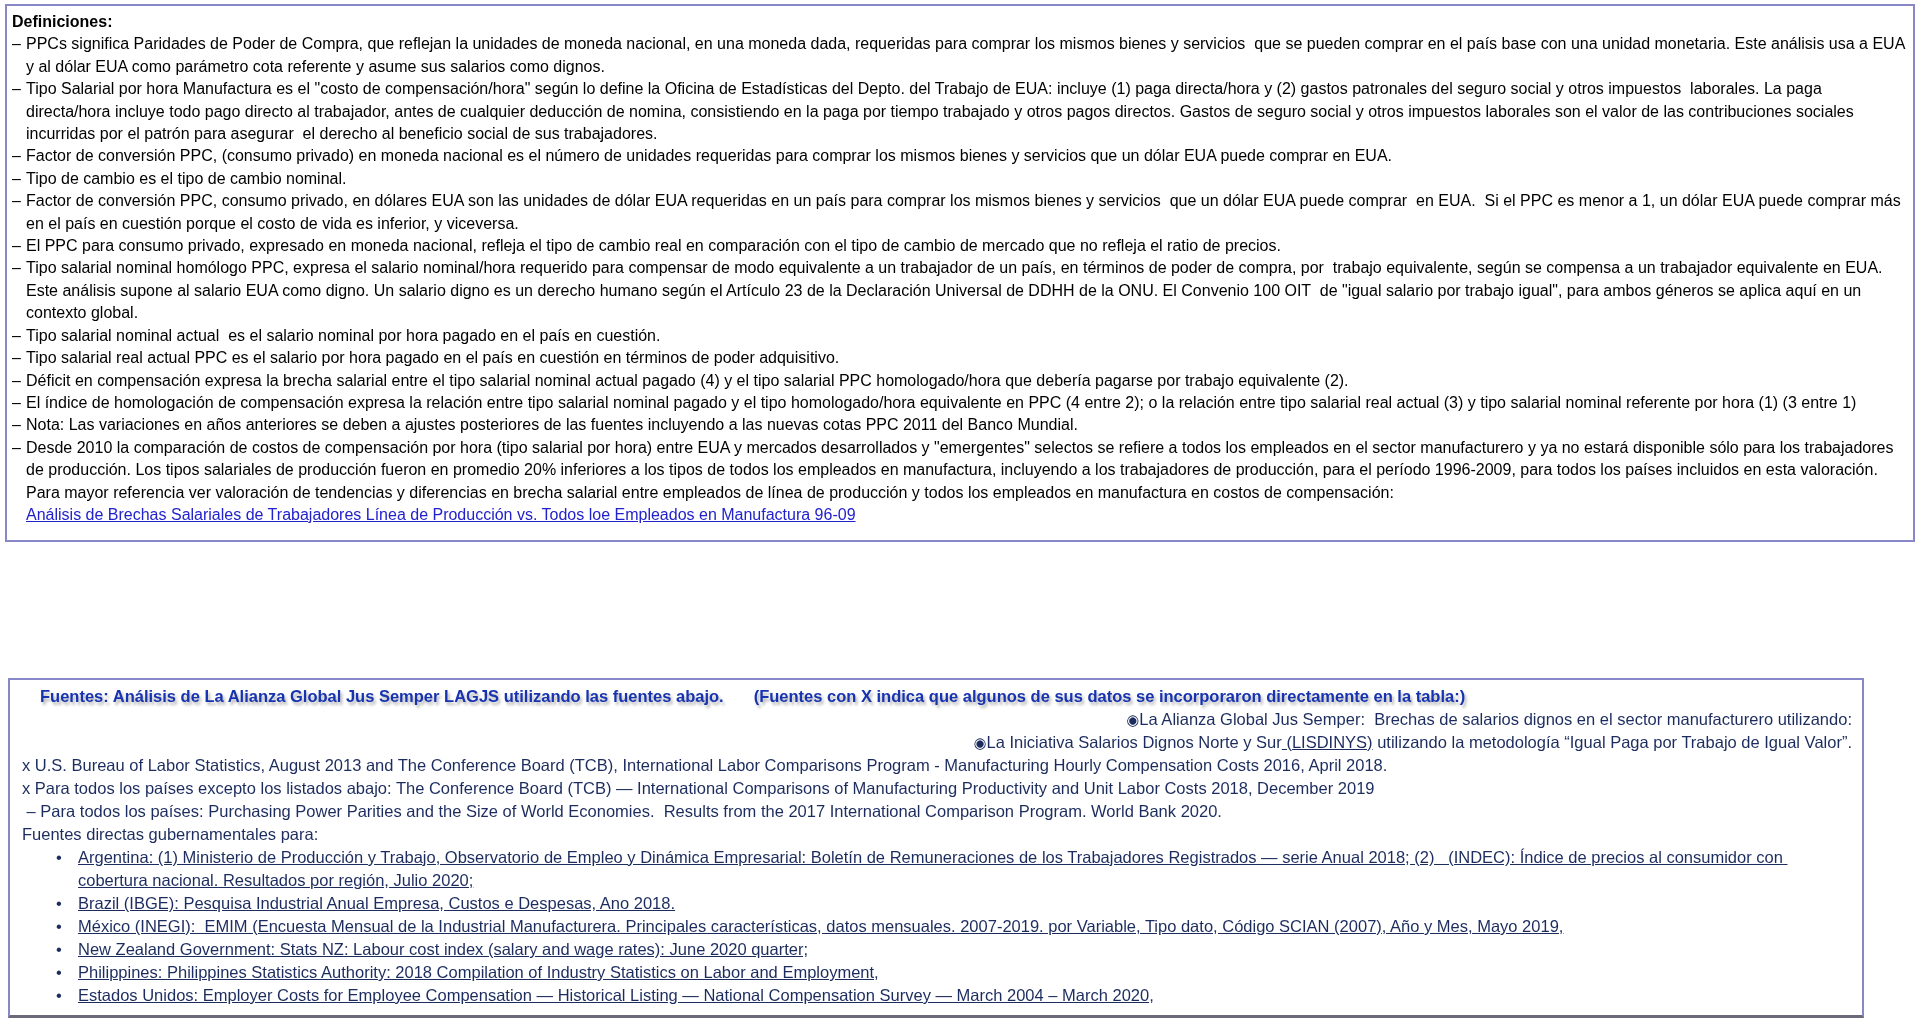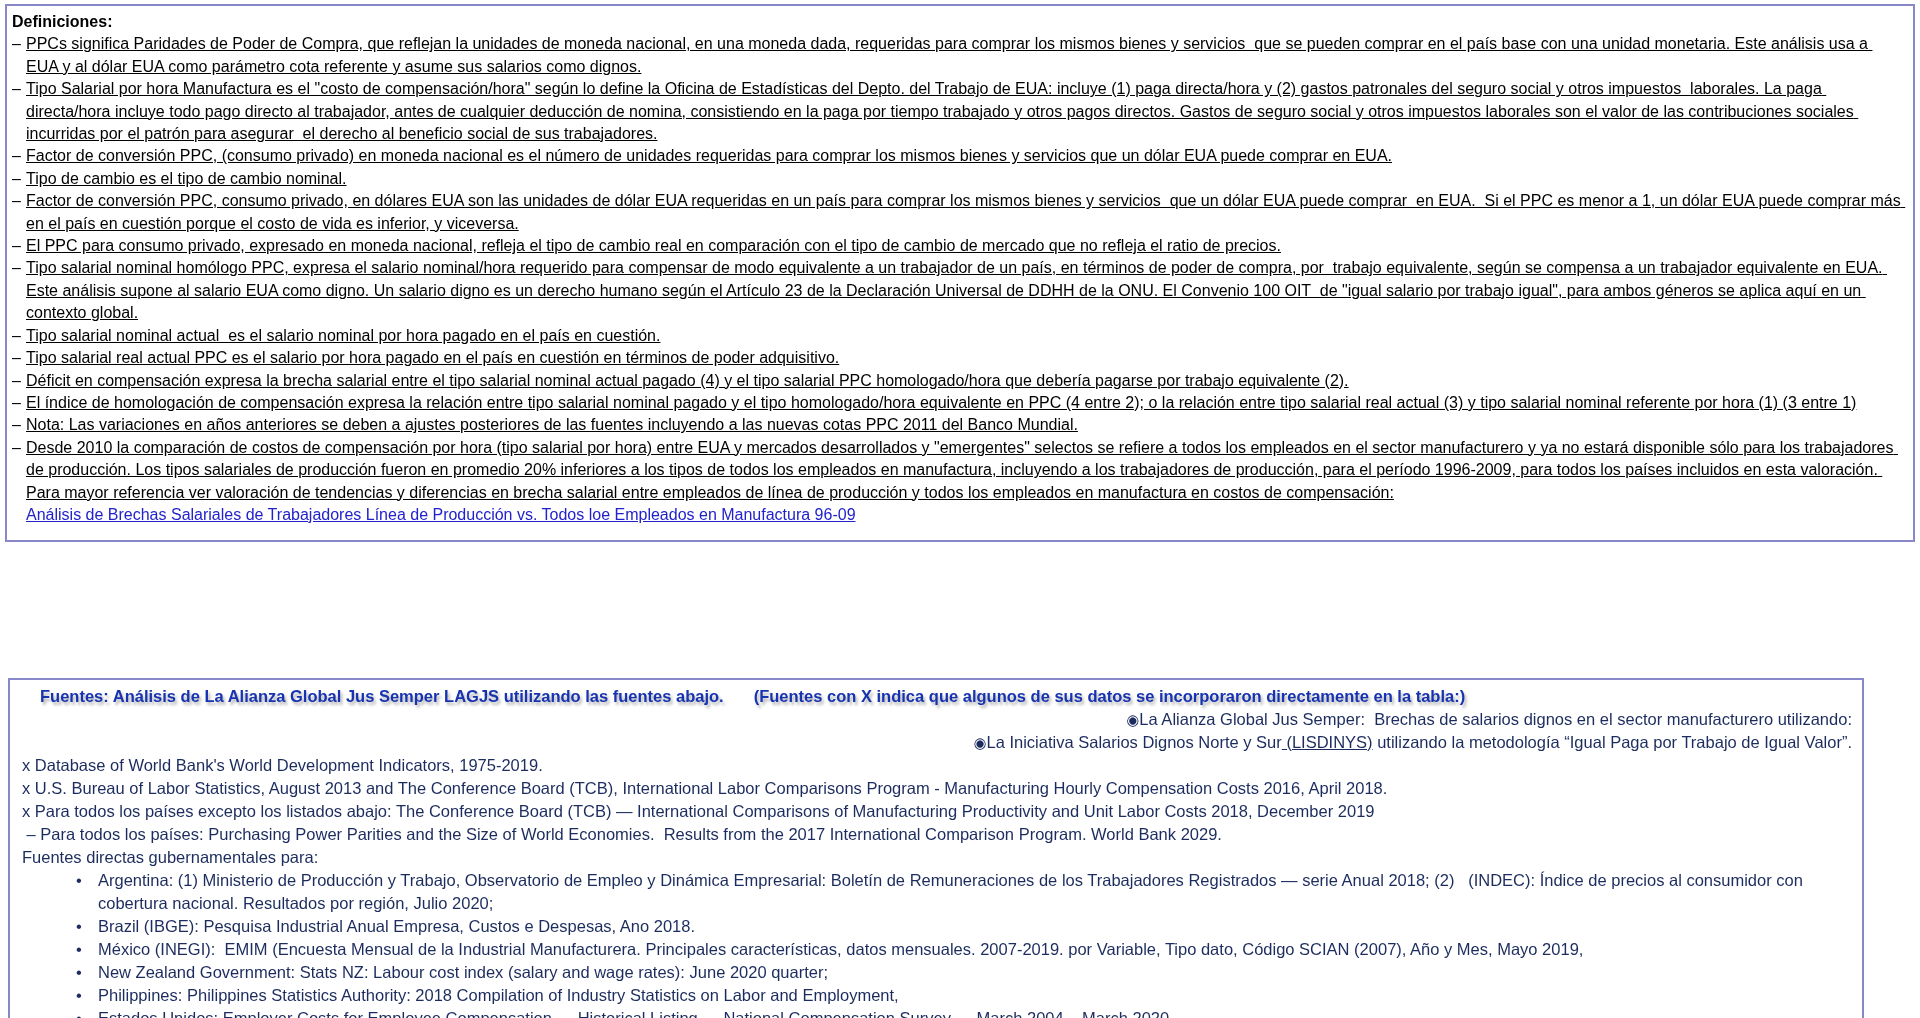--- a/index.html
+++ b/index.html
@@ -38,21 +38,21 @@
   }
   .def-item {
     padding-left: 14px;
     text-indent: -14px;
   }
   .def-item .dash {
     display: inline-block;
     width: 14px;
     text-indent: 0;
   }
-  .def-text { white-space: pre-wrap; text-decoration: underline; }
+  .def-text { white-space: pre-wrap; }
   .def-link-line {
     padding-left: 14px;
   }
   a.doc-link {
     color: var(--link-blue);
     text-decoration: underline;
     white-space: pre-wrap;
     cursor: pointer;
   }
   
@@ -95,23 +95,24 @@
   }
   .x-item {
     margin-left: 6px;
     white-space: pre-wrap;
   }
   .direct-label {
     margin-left: 6px;
     white-space: pre-wrap;
   }
   .country-item {
-    margin-left: 60px;
+    margin-left: 40px;
     padding-left: 22px;
     text-indent: -22px;
+    text-decoration: underline;
   }
   .country-item .bullet {
     display: inline-block;
     width: 22px;
     text-indent: 0;
   }
   .country-text { white-space: pre-wrap; }
 </style>
 </head>
 <body>
@@ -168,24 +169,23 @@
     <span class="hdr-part">Fuentes: Análisis de La Alianza Global Jus Semper LAGJS utilizando las fuentes abajo.</span><span class="hdr-part hdr-paren">(Fuentes con X indica que algunos de sus datos se incorporaron directamente en la tabla:)</span>
   </div>
 
   <div class="fisheye-item">
     <span class="fisheye">◉</span><span class="fi-text">La Alianza Global Jus Semper:  Brechas de salarios dignos en el sector manufacturero utilizando:</span>
   </div>
   <div class="fisheye-item">
     <span class="fisheye">◉</span><span class="fi-text">La Iniciativa Salarios Dignos Norte y Sur</span><a class="lisdinys-link"> (LISDINYS)</a><span class="fi-text"> utilizando la metodología “Igual Paga por Trabajo de Igual Valor”.</span>
   </div>
 
-  <div class="x-item">x Database of World Bank's World Development Indicators, 1975-2019.</div>
   <div class="x-item">x U.S. Bureau of Labor Statistics, August 2013 and The Conference Board (TCB), International Labor Comparisons Program - Manufacturing Hourly Compensation Costs 2016, April 2018.</div>
   <div class="x-item">x Para todos los países excepto los listados abajo: The Conference Board (TCB) — International Comparisons of Manufacturing Productivity and Unit Labor Costs 2018, December 2019</div>
-  <div class="x-item"> – Para todos los países: Purchasing Power Parities and the Size of World Economies.  Results from the 2017 International Comparison Program. World Bank 2029.</div>
+  <div class="x-item"> – Para todos los países: Purchasing Power Parities and the Size of World Economies.  Results from the 2017 International Comparison Program. World Bank 2020.</div>
 
   <div class="direct-label">Fuentes directas gubernamentales para:</div>
 
   <div class="country-item">
     <span class="bullet">•</span><span class="country-text">Argentina: (1) Ministerio de Producción y Trabajo, Observatorio de Empleo y Dinámica Empresarial: Boletín de Remuneraciones de los Trabajadores Registrados — serie Anual 2018; (2)   (INDEC): Índice de precios al consumidor con cobertura nacional. Resultados por región, Julio 2020;</span>
   </div>
   <div class="country-item">
     <span class="bullet">•</span><span class="country-text">Brazil (IBGE): Pesquisa Industrial Anual Empresa, Custos e Despesas, Ano 2018.</span>
   </div>
   <div class="country-item">

